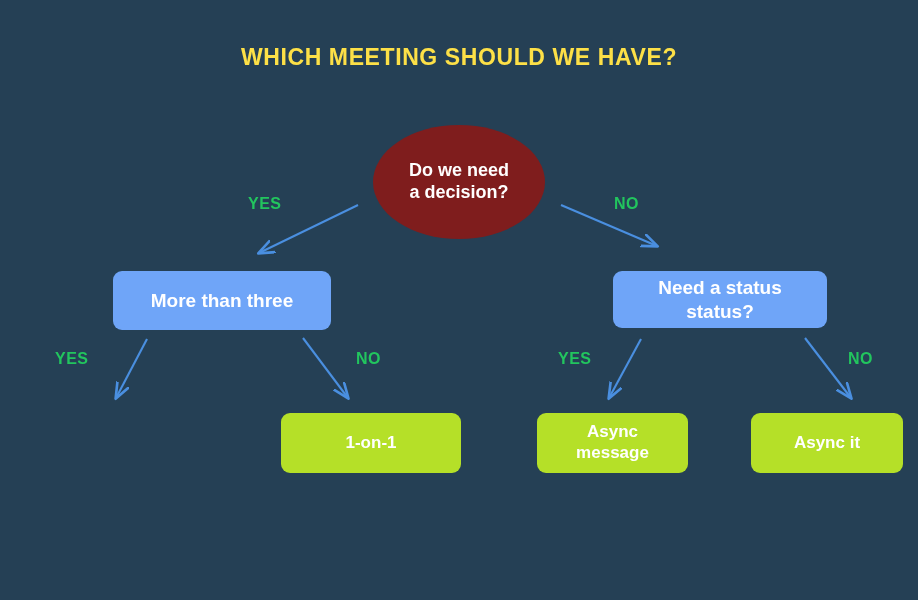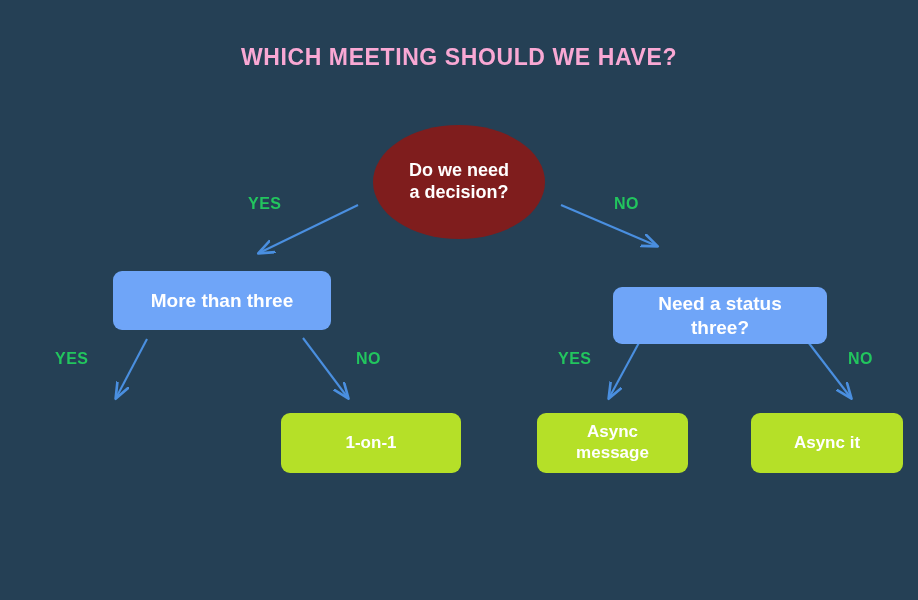--- a/index.html
+++ b/index.html
@@ -27,21 +27,21 @@
     height: 600px;
     pointer-events: none;
   }
 
   .title {
     position: absolute;
     left: 0;
     top: 44px;
     width: 918px;
     text-align: center;
-    color: #f9a8d4;
+    color: #fde047;
     font-size: 23px;
     font-weight: bold;
     letter-spacing: 0.6px;
     text-transform: uppercase;
     font-family: "Liberation Sans", sans-serif;
   }
 
   .node {
     position: absolute;
     display: flex;
@@ -115,24 +115,24 @@
       <span>a decision?</span>
     </div>
   </div>
 
   <div class="node node-decision" style="left:113px; top:271px; width:218px; height:59px;">
     <div>
       <span>More than three</span><br>
     </div>
   </div>
 
-  <div class="node node-decision" style="left:613px; top:271px; width:214px; height:57px;margin-top:16px;">
+  <div class="node node-decision" style="left:613px; top:271px; width:214px; height:57px;">
     <div>
       <span>Need a status</span><br>
-      <span>three?</span>
+      <span>status?</span>
     </div>
   </div>
 
 
   <div class="node node-outcome" style="left:281px; top:413px; width:180px; height:60px;">
     <span>1-on-1</span>
   </div>
 
   <div class="node node-outcome" style="left:537px; top:413px; width:151px; height:60px;">
     <div>

